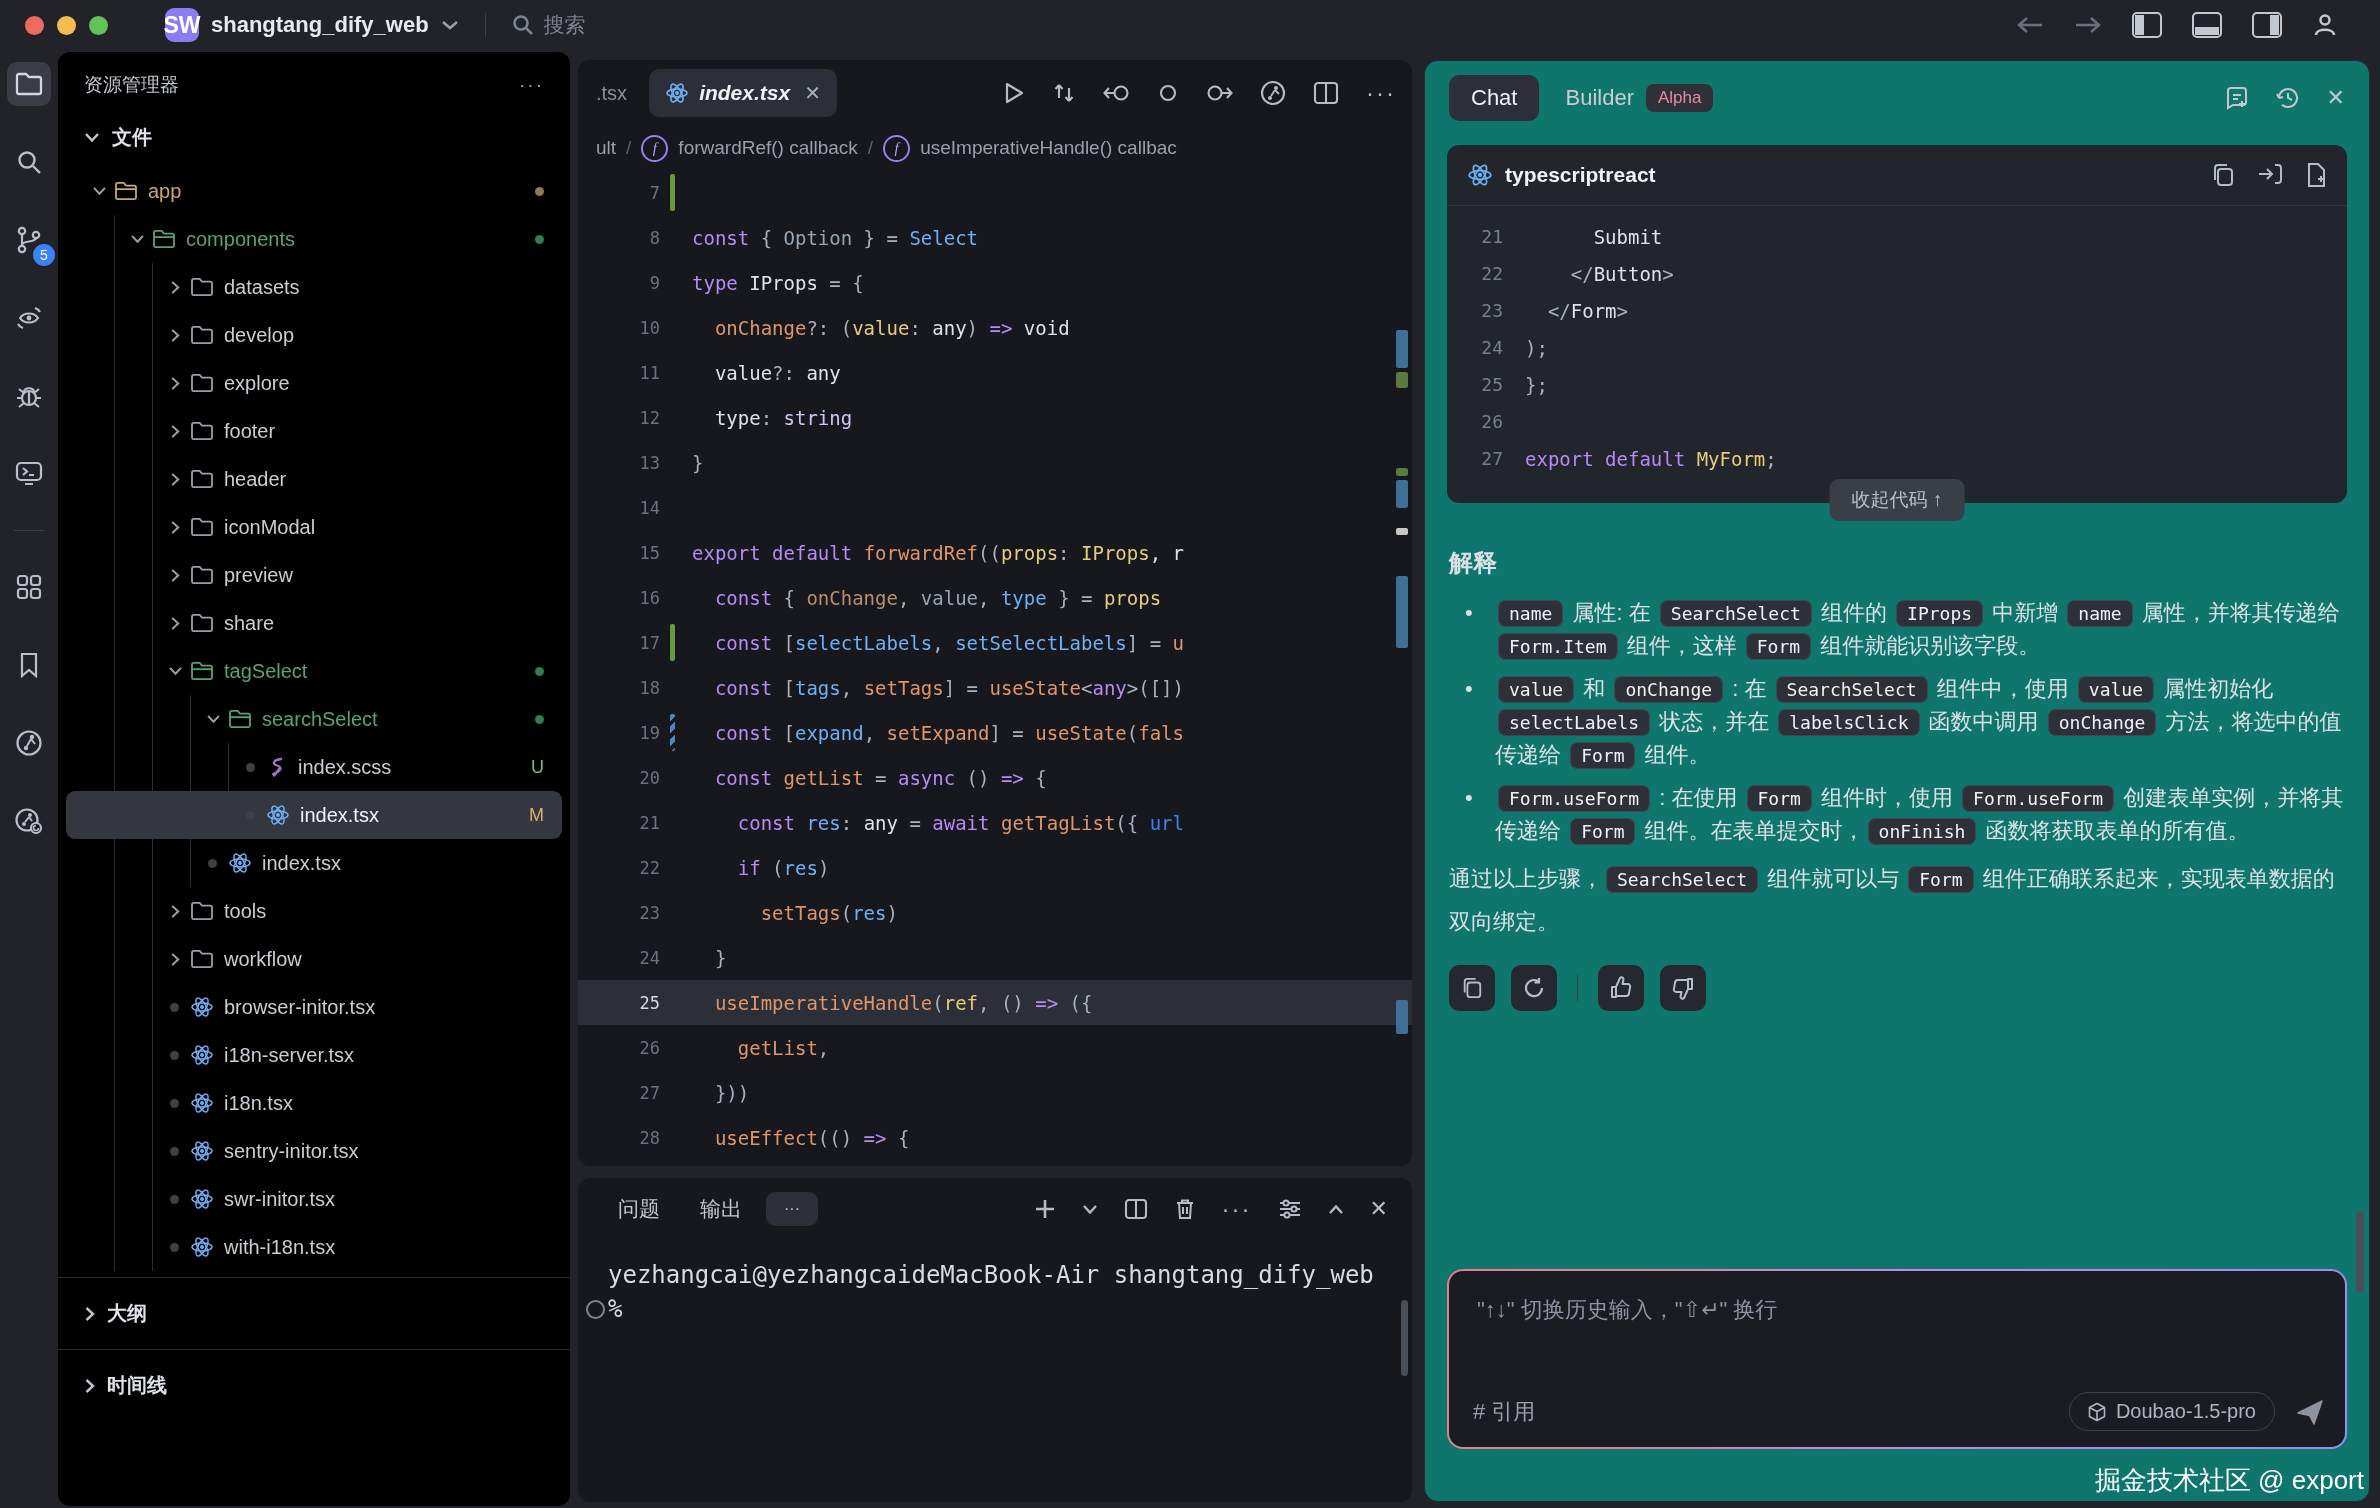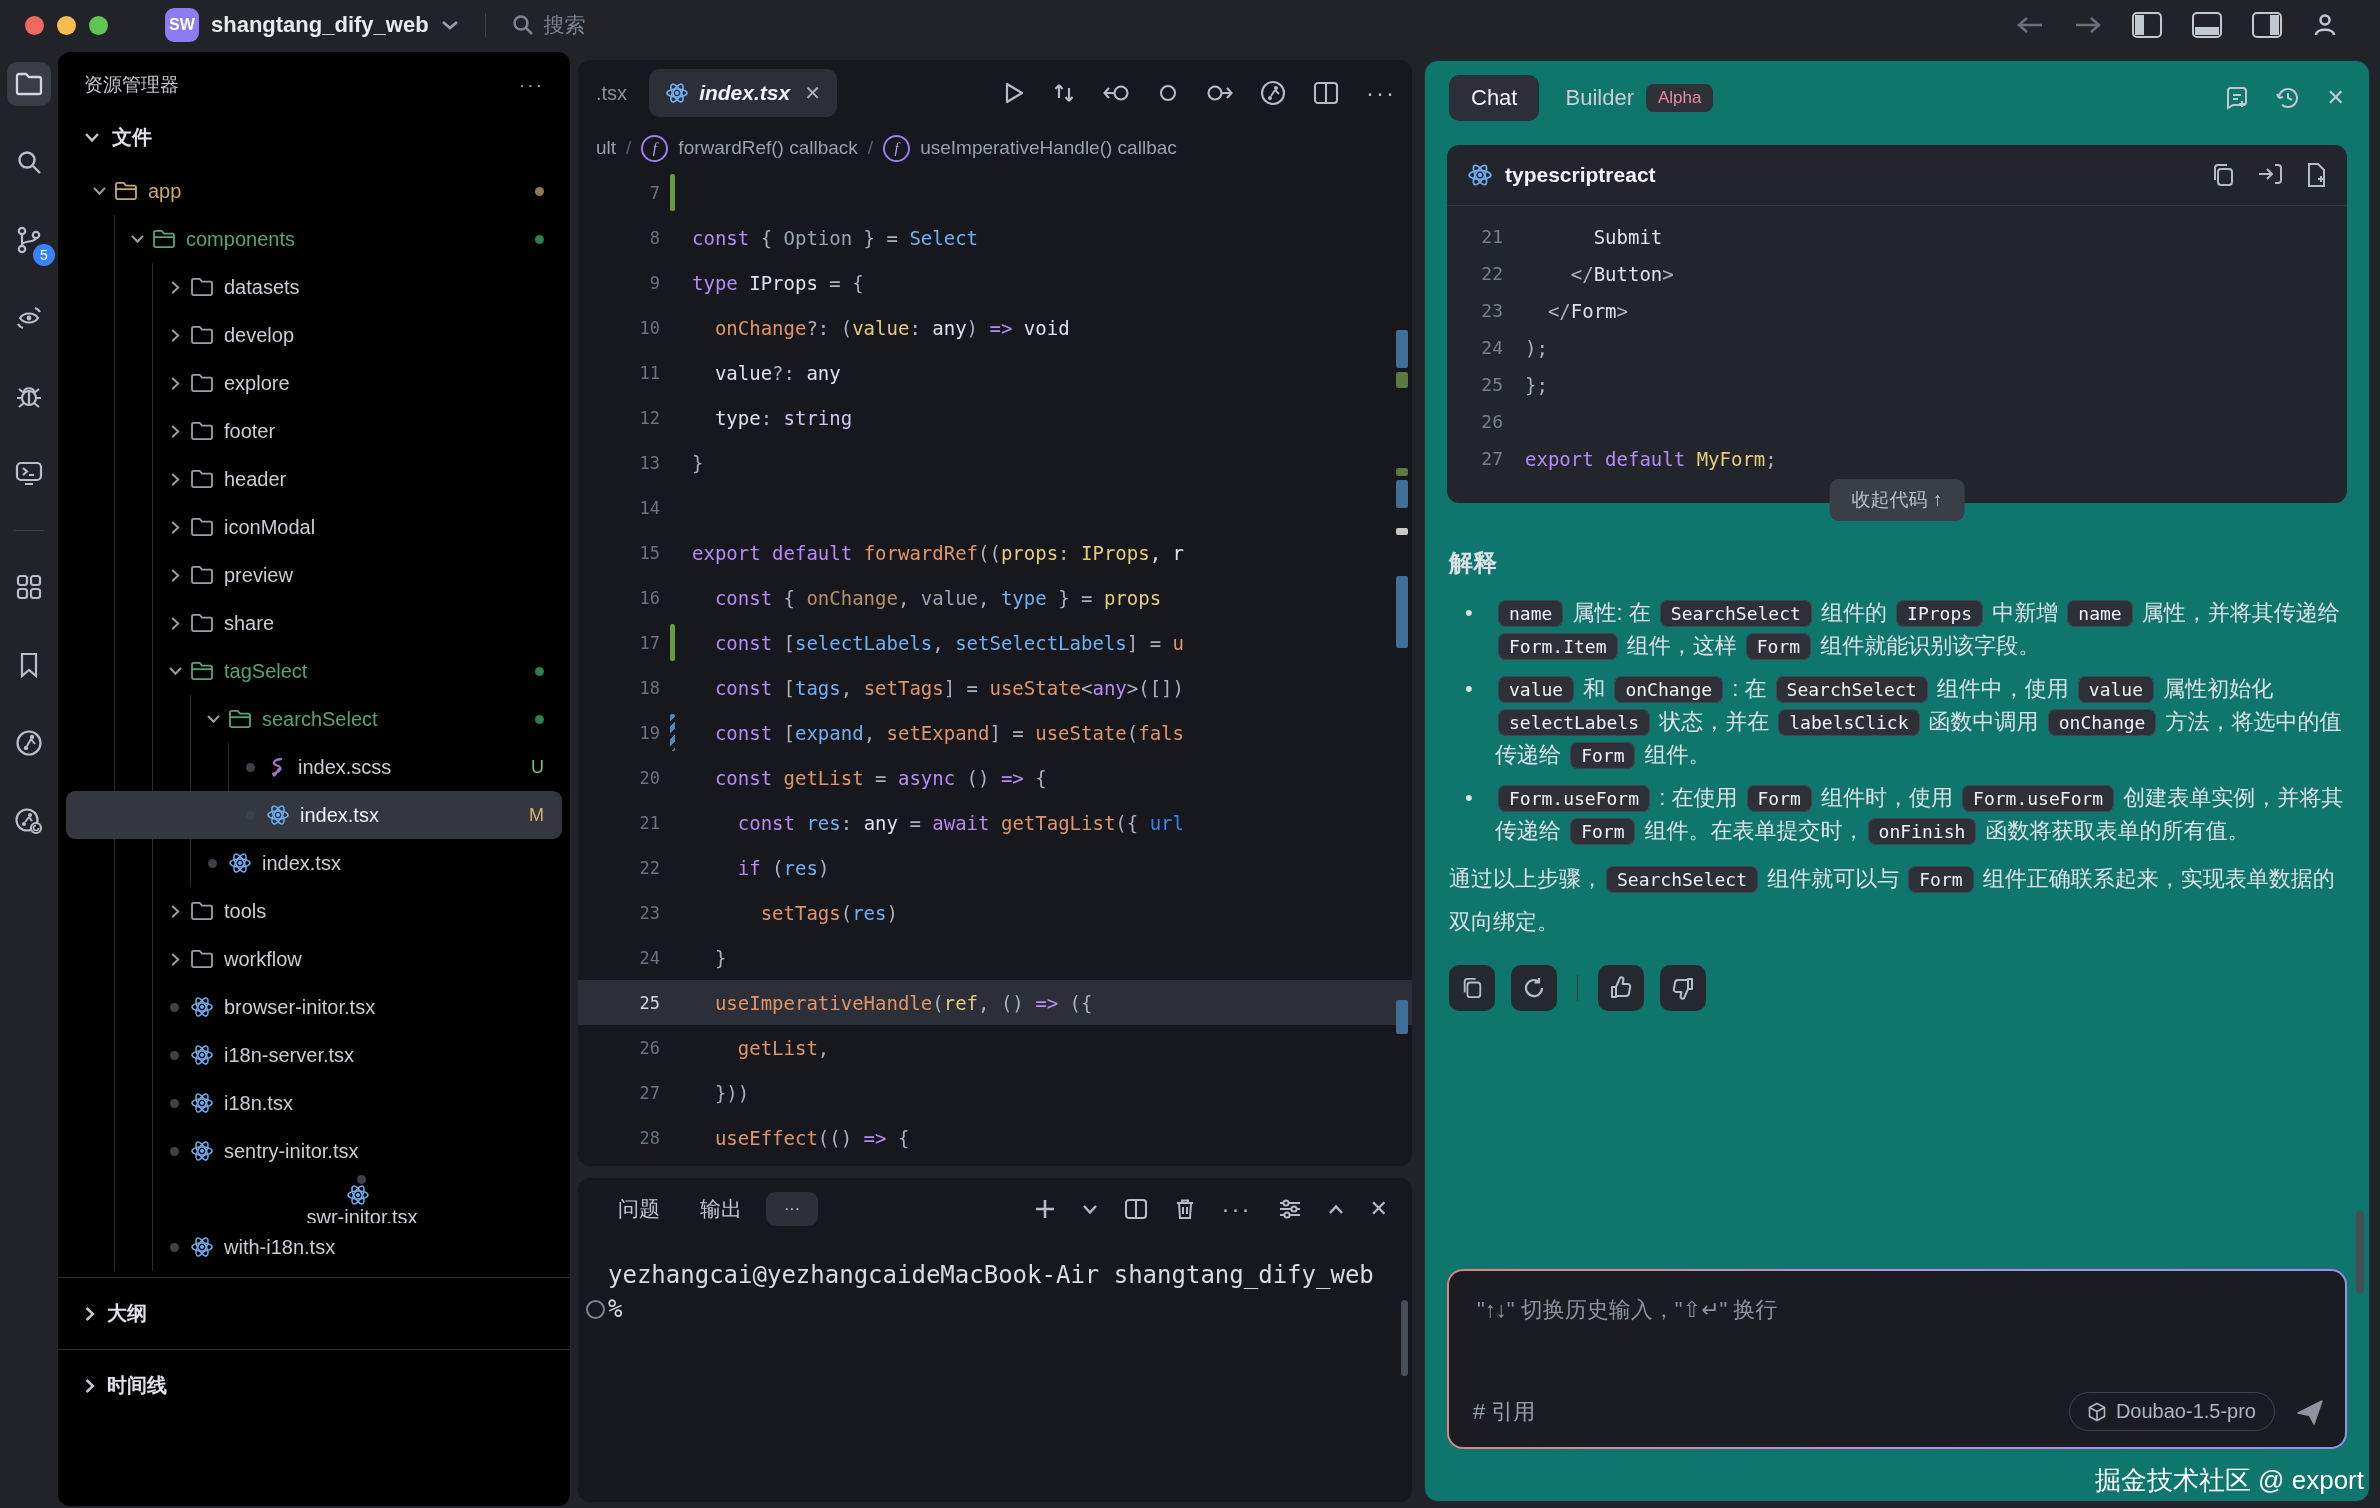--- a/index.html
+++ b/index.html
@@ -2,21 +2,21 @@
 <html><head>
 <meta charset="utf-8">
 <style>
   html,body{margin:0;padding:0;background:#212328;width:2380px;height:1508px;overflow:hidden;
     font-family:"Liberation Sans","DejaVu Sans",sans-serif;color:#c9cdd4;-webkit-font-smoothing:antialiased;}
   .mono{font-family:"DejaVu Sans Mono","Liberation Mono",monospace;}
   svg{display:block}
   
   #titlebar{position:absolute;left:0;top:0;width:2380px;height:50px;background:#212328;display:flex;align-items:center;}
   .tl{width:19px;height:19px;border-radius:50%;margin-right:13px;}
-  .proj-badge{width:34px;height:34px;border-radius:9px;background:#8d7bf2;color:#fff;font-weight:bold;font-size:16px;
+  .proj-badge{width:34px;height:34px;border-radius:9px;background:#8d7bf2;color:#fff;font-weight:bold;font-size:23px;
     display:flex;align-items:center;justify-content:center;margin:0 12px 0 44px;}
   .proj-name{color:#e8eaed;font-size:22px;font-weight:600;}
   .tb-div{width:1px;height:24px;background:#3c3f46;margin:0 26px;}
   .tb-search{display:flex;align-items:center;gap:10px;color:#7d838e;font-size:21px;}
   .tb-right{margin-left:auto;display:flex;align-items:center;gap:30px;padding-right:42px;color:#9aa0ab;}
   .layic{width:26px;height:22px;border:2px solid #c3c7cf;border-radius:5px;position:relative;}
   .layic>i{position:absolute;background:#c3c7cf;}
   
   #activitybar{position:absolute;left:0;top:50px;width:58px;bottom:0;display:flex;flex-direction:column;align-items:center;gap:34px;padding-top:12px;color:#b9bec8;}
   .ab-item{width:44px;height:44px;display:flex;align-items:center;justify-content:center;border-radius:10px;position:relative;}
@@ -519,21 +519,21 @@
             <g stroke="#6fb0f5" stroke-width="1.5" fill="none">
               <ellipse cx="12" cy="11" rx="10" ry="4"></ellipse>
               <ellipse cx="12" cy="11" rx="10" ry="4" transform="rotate(60 12 11)"></ellipse>
               <ellipse cx="12" cy="11" rx="10" ry="4" transform="rotate(120 12 11)"></ellipse>
             </g>
             <circle cx="12" cy="11" r="2" fill="#6fb0f5"></circle>
           </svg>
         </span>
         <span class="tname" style="color:#c9cdd4">sentry-initor.tsx</span>
       </div>
-      <div class="trow" style="padding-left: 96px; flex-direction: column;">
+      <div class="trow" style="padding-left: 96px;">
         <span class="predot"></span>
         <span class="ticon">
           <svg width="24" height="22" viewBox="0 0 24 22">
             <g stroke="#6fb0f5" stroke-width="1.5" fill="none">
               <ellipse cx="12" cy="11" rx="10" ry="4"></ellipse>
               <ellipse cx="12" cy="11" rx="10" ry="4" transform="rotate(60 12 11)"></ellipse>
               <ellipse cx="12" cy="11" rx="10" ry="4" transform="rotate(120 12 11)"></ellipse>
             </g>
             <circle cx="12" cy="11" r="2" fill="#6fb0f5"></circle>
           </svg>

